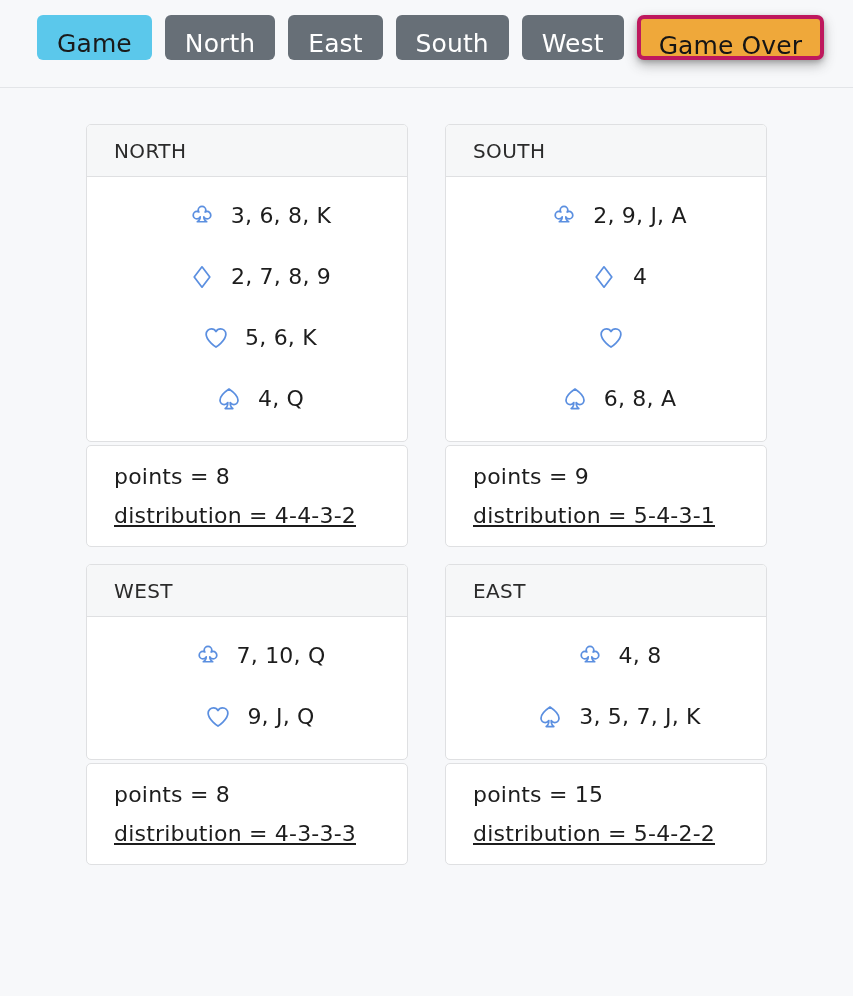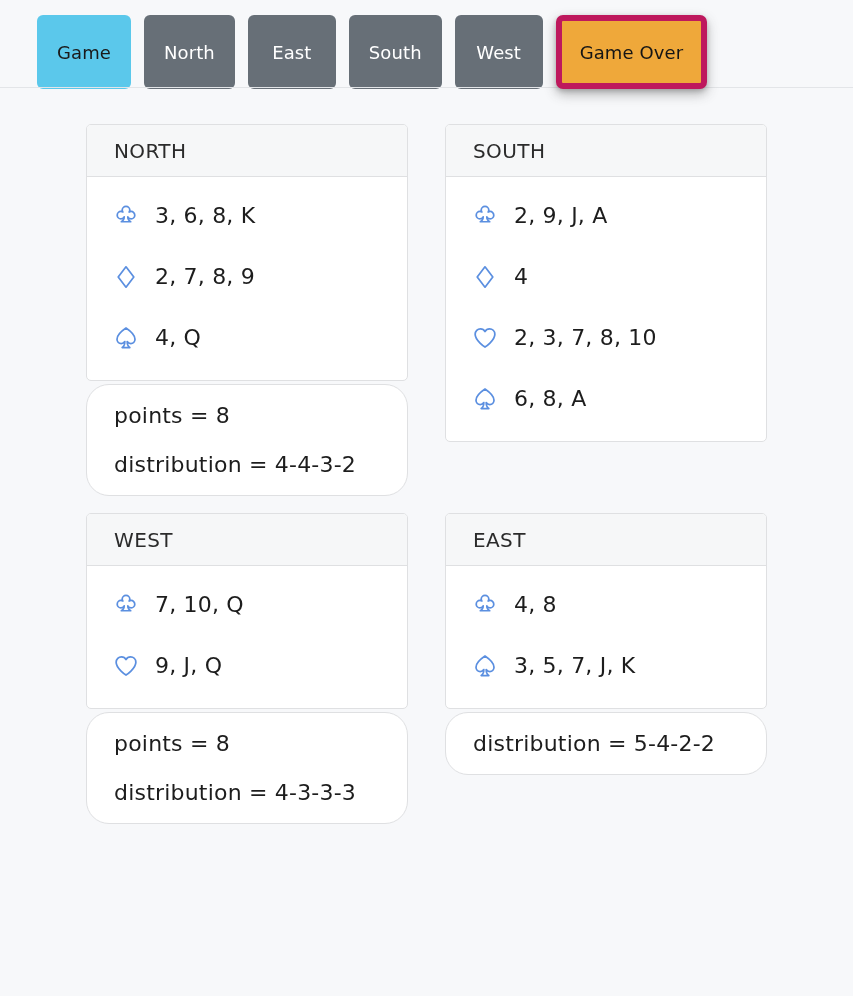--- a/index.html
+++ b/index.html
@@ -26,46 +26,46 @@
   }
   .tabbar::after {
     content: "";
     position: absolute;
     left: 0; right: 0; bottom: 0;
     height: 1px;
     background: #e3e5e8;
   }
 
   .tab {
-    height: 74px;
+    height: 45px;
     min-width: 88px;
     padding: 0 20px;
     border: none;
     border-radius: 6px;
     font-family: "DejaVu Sans", "Liberation Sans", sans-serif;
-    font-size: 18px;
+    font-size: 25px;
     line-height: 57px;
     letter-spacing: 0.1px;
     cursor: pointer;
     white-space: nowrap;
     display: inline-block;
     text-align: center;
   }
   .tab-active {
     background: #5bc8eb;
     color: #1a1a1a;
   }
   .tab-plain {
     background: #676f77;
     color: #ffffff;
   }
   .tab-over {
     background: #efa83a;
     color: #151515;
-    border: 6px solid #be185d;
+    border: 4px solid #be185d;
     border-radius: 7px;
     line-height: 53px;
     padding: 0 18px;
     box-shadow: 0 5px 12px rgba(60,60,60,0.38), 0 2px 4px rgba(60,60,60,0.22);
     position: relative;
     z-index: 3;
   }
 
   
   .board {
@@ -97,45 +97,46 @@
     letter-spacing: 0.4px;
   }
 
   .card-body { padding: 8px 0 12px 0; }
 
   .suit-row {
     display: flex;
     align-items: center;
     height: 61px;
     padding-left: 26px;
+    justify-content: center;
   }
   .suit-icon {
     width: 26px;
     min-width: 26px;
     height: 26px;
     display: inline-flex;
     align-items: center;
     justify-content: center;
     margin-right: 16px;
   }
   .suit-icon svg { display: block; }
   .suit-cards {
     font-size: 22px;
     color: #1d1d1d;
     letter-spacing: 0.2px;
   }
 
-  .card-stats { padding: 18px 0 18px 0; border-radius: 23px; }
+  .card-stats { padding: 18px 0 18px 0; }
   .stat-line {
     font-size: 22px;
     color: #1d1d1d;
     padding-left: 27px;
     letter-spacing: 0.2px;
   }
-  .stat-line + .stat-line { margin-top: 24px; }
+  .stat-line + .stat-line { margin-top: 14px; text-decoration: underline; }
 </style>
 </head>
 <body>
 
 <div class="tabbar">
     <button class="tab tab-active">Game</button>
     <button class="tab tab-plain">North</button>
     <button class="tab tab-plain">East</button>
     <button class="tab tab-plain">South</button>
     <button class="tab tab-plain">West</button>
@@ -159,20 +160,28 @@
             <span class="suit-icon">
               <svg width="26" height="26" viewBox="0 0 24 24">
                 <path fill="none" stroke="#5b8fe0" stroke-width="1.6" stroke-linejoin="round" d="M12 2.6 19.2 12 12 21.4 4.8 12z"></path>
               </svg>
             </span>
             <span class="suit-cards">2, 7, 8, 9</span>
           </div>
           <div class="suit-row">
             <span class="suit-icon">
               <svg width="26" height="26" viewBox="0 0 24 24">
+                <path fill="none" stroke="#5b8fe0" stroke-width="1.6" stroke-linejoin="round" d="M12 20.4C12 20.4 2.9 14.5 2.9 8.6 2.9 5.6 5.2 3.6 7.8 3.6c1.8 0 3.4 1 4.2 2.5.8-1.5 2.4-2.5 4.2-2.5 2.6 0 4.9 2 4.9 5 0 5.9-9.1 11.8-9.1 11.8z"></path>
+              </svg>
+            </span>
+            <span class="suit-cards">5, 6, K</span>
+          </div>
+          <div class="suit-row">
+            <span class="suit-icon">
+              <svg width="26" height="26" viewBox="0 0 24 24">
                 <path fill="none" stroke="#5b8fe0" stroke-width="1.6" stroke-linejoin="round" d="M12 2.8c0 0-8.3 5.6-8.3 10.3 0 2.3 1.8 4 3.9 4 1.4 0 2.6-.7 3.3-1.8.1 1.5-.3 3.1-1 4.1-.4.6-.9 1.1-1.4 1.4h7c-.5-.3-1-.8-1.4-1.4-.7-1-1.1-2.6-1-4.1.7 1.1 1.9 1.8 3.3 1.8 2.1 0 3.9-1.7 3.9-4C20.3 8.4 12 2.8 12 2.8z"></path>
               </svg>
             </span>
             <span class="suit-cards">4, Q</span>
           </div>
         </div>
       </div>
       <div class="card card-stats">
         <div class="stat-line">points = 8</div>
         <div class="stat-line">distribution = 4-4-3-2</div>
@@ -197,31 +206,34 @@
               </svg>
             </span>
             <span class="suit-cards">4</span>
           </div>
           <div class="suit-row">
             <span class="suit-icon">
               <svg width="26" height="26" viewBox="0 0 24 24">
                 <path fill="none" stroke="#5b8fe0" stroke-width="1.6" stroke-linejoin="round" d="M12 20.4C12 20.4 2.9 14.5 2.9 8.6 2.9 5.6 5.2 3.6 7.8 3.6c1.8 0 3.4 1 4.2 2.5.8-1.5 2.4-2.5 4.2-2.5 2.6 0 4.9 2 4.9 5 0 5.9-9.1 11.8-9.1 11.8z"></path>
               </svg>
             </span>
-            <span class="suit-cards">2, 3, 7, 8, 10</span>
           </div>
           <div class="suit-row">
             <span class="suit-icon">
               <svg width="26" height="26" viewBox="0 0 24 24">
                 <path fill="none" stroke="#5b8fe0" stroke-width="1.6" stroke-linejoin="round" d="M12 2.8c0 0-8.3 5.6-8.3 10.3 0 2.3 1.8 4 3.9 4 1.4 0 2.6-.7 3.3-1.8.1 1.5-.3 3.1-1 4.1-.4.6-.9 1.1-1.4 1.4h7c-.5-.3-1-.8-1.4-1.4-.7-1-1.1-2.6-1-4.1.7 1.1 1.9 1.8 3.3 1.8 2.1 0 3.9-1.7 3.9-4C20.3 8.4 12 2.8 12 2.8z"></path>
               </svg>
             </span>
             <span class="suit-cards">6, 8, A</span>
           </div>
         </div>
+      </div>
+      <div class="card card-stats">
+        <div class="stat-line">points = 9</div>
+        <div class="stat-line">distribution = 5-4-3-1</div>
       </div>
     </div>
     <div class="seat">
       <div class="card card-hand">
         <div class="card-header">WEST</div>
         <div class="card-body">
           <div class="suit-row">
             <span class="suit-icon">
               <svg width="26" height="26" viewBox="0 0 24 24">
                 <path fill="none" stroke="#5b8fe0" stroke-width="1.6" stroke-linejoin="round" d="M12 3.2c-2.0 0-3.5 1.5-3.5 3.3 0 .7.2 1.3.6 1.8-.5-.3-1.1-.5-1.8-.5-1.9 0-3.4 1.5-3.4 3.4 0 1.9 1.5 3.4 3.4 3.4 1.3 0 2.4-.7 3-1.8.1.9-.2 1.9-.7 2.7-.5.8-1.2 1.4-1.9 1.8h8.6c-.7-.4-1.4-1-1.9-1.8-.5-.8-.8-1.8-.7-2.7.6 1.1 1.7 1.8 3 1.8 1.9 0 3.4-1.5 3.4-3.4 0-1.9-1.5-3.4-3.4-3.4-.7 0-1.3.2-1.8.5.4-.5.6-1.1.6-1.8 0-1.8-1.5-3.3-3.5-3.3z"></path>
@@ -260,16 +272,17 @@
             <span class="suit-icon">
               <svg width="26" height="26" viewBox="0 0 24 24">
                 <path fill="none" stroke="#5b8fe0" stroke-width="1.6" stroke-linejoin="round" d="M12 2.8c0 0-8.3 5.6-8.3 10.3 0 2.3 1.8 4 3.9 4 1.4 0 2.6-.7 3.3-1.8.1 1.5-.3 3.1-1 4.1-.4.6-.9 1.1-1.4 1.4h7c-.5-.3-1-.8-1.4-1.4-.7-1-1.1-2.6-1-4.1.7 1.1 1.9 1.8 3.3 1.8 2.1 0 3.9-1.7 3.9-4C20.3 8.4 12 2.8 12 2.8z"></path>
               </svg>
             </span>
             <span class="suit-cards">3, 5, 7, J, K</span>
           </div>
         </div>
       </div>
       <div class="card card-stats">
+        <div class="stat-line">points = 15</div>
         <div class="stat-line">distribution = 5-4-2-2</div>
       </div>
     </div>
   </div>
 
 </body></html>

